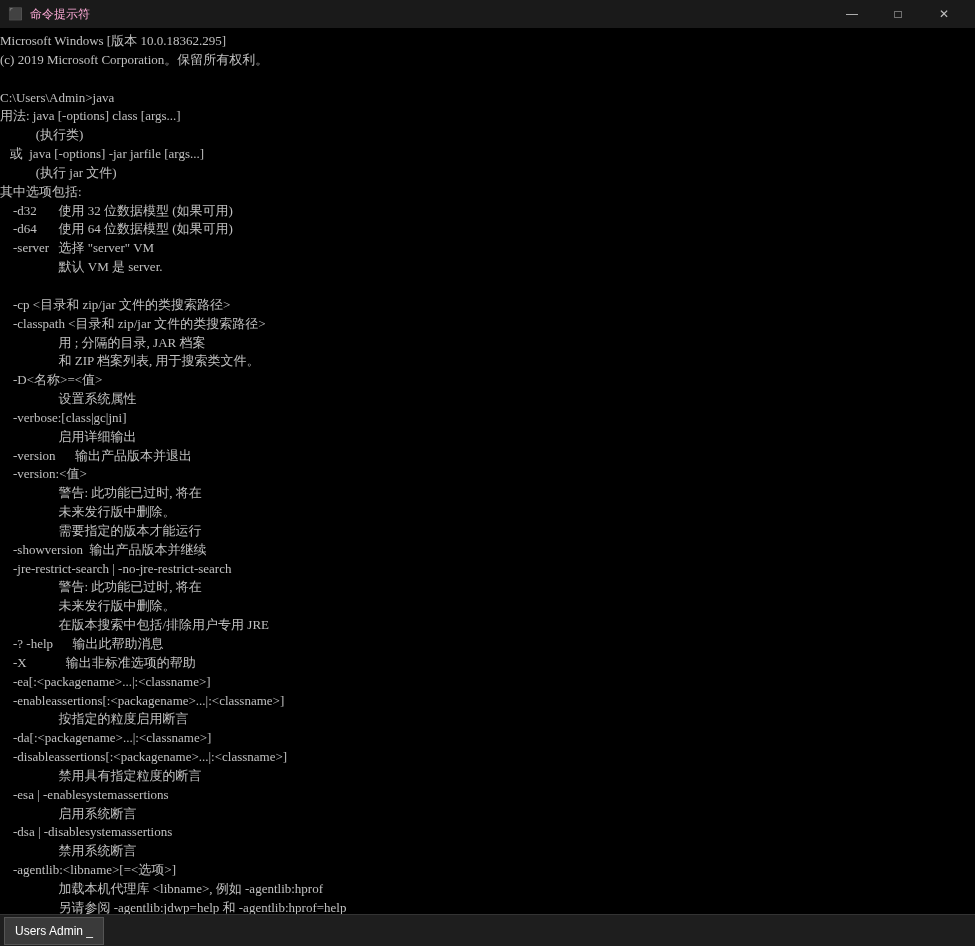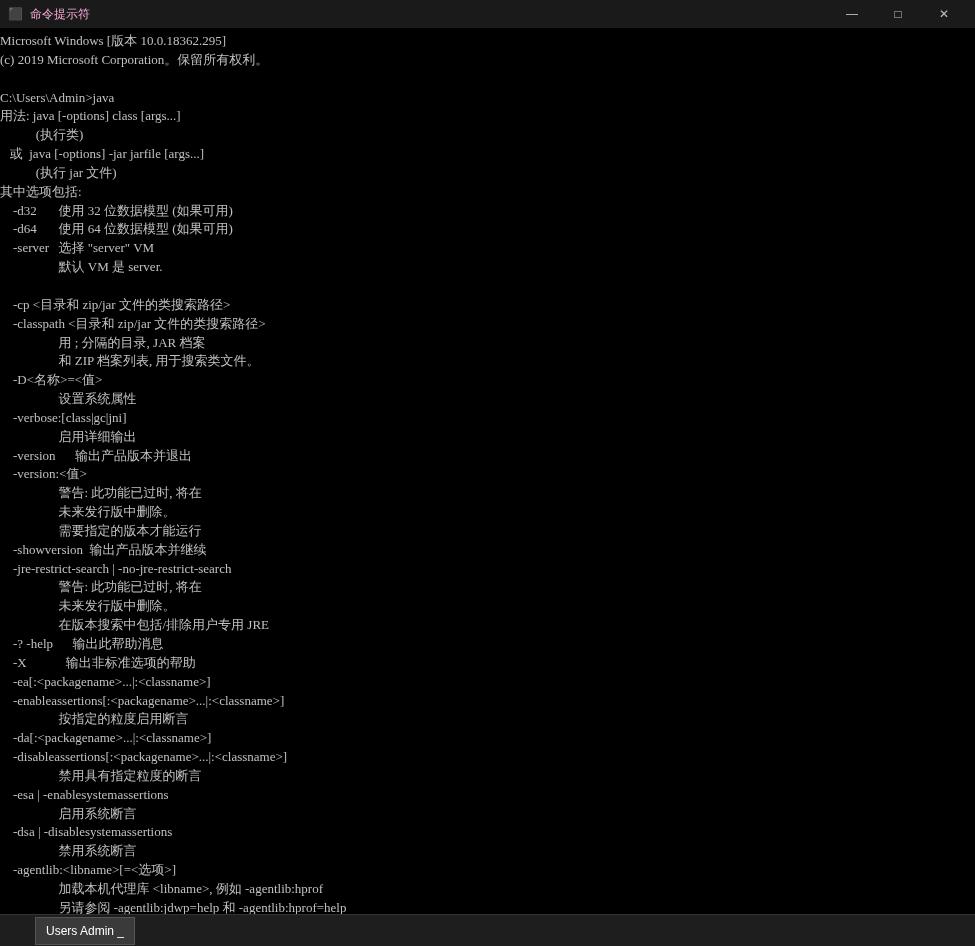--- a/index.html
+++ b/index.html
@@ -103,21 +103,20 @@
       height: 28px;
       padding: 0 10px;
       display: flex;
       align-items: center;
       background: #3a3a3a;
       border: 1px solid #555;
       color: #ffffff;
       font-size: 12px;
       font-family: Arial, sans-serif;
       cursor: pointer;
-      margin-left: 31px;
     }
   </style>
 </head>
 <body>
 
 <div class="window">
 
   <div class="title-bar">
     <div class="title-bar-left">
       <div class="title-bar-icon">⬛</div>

